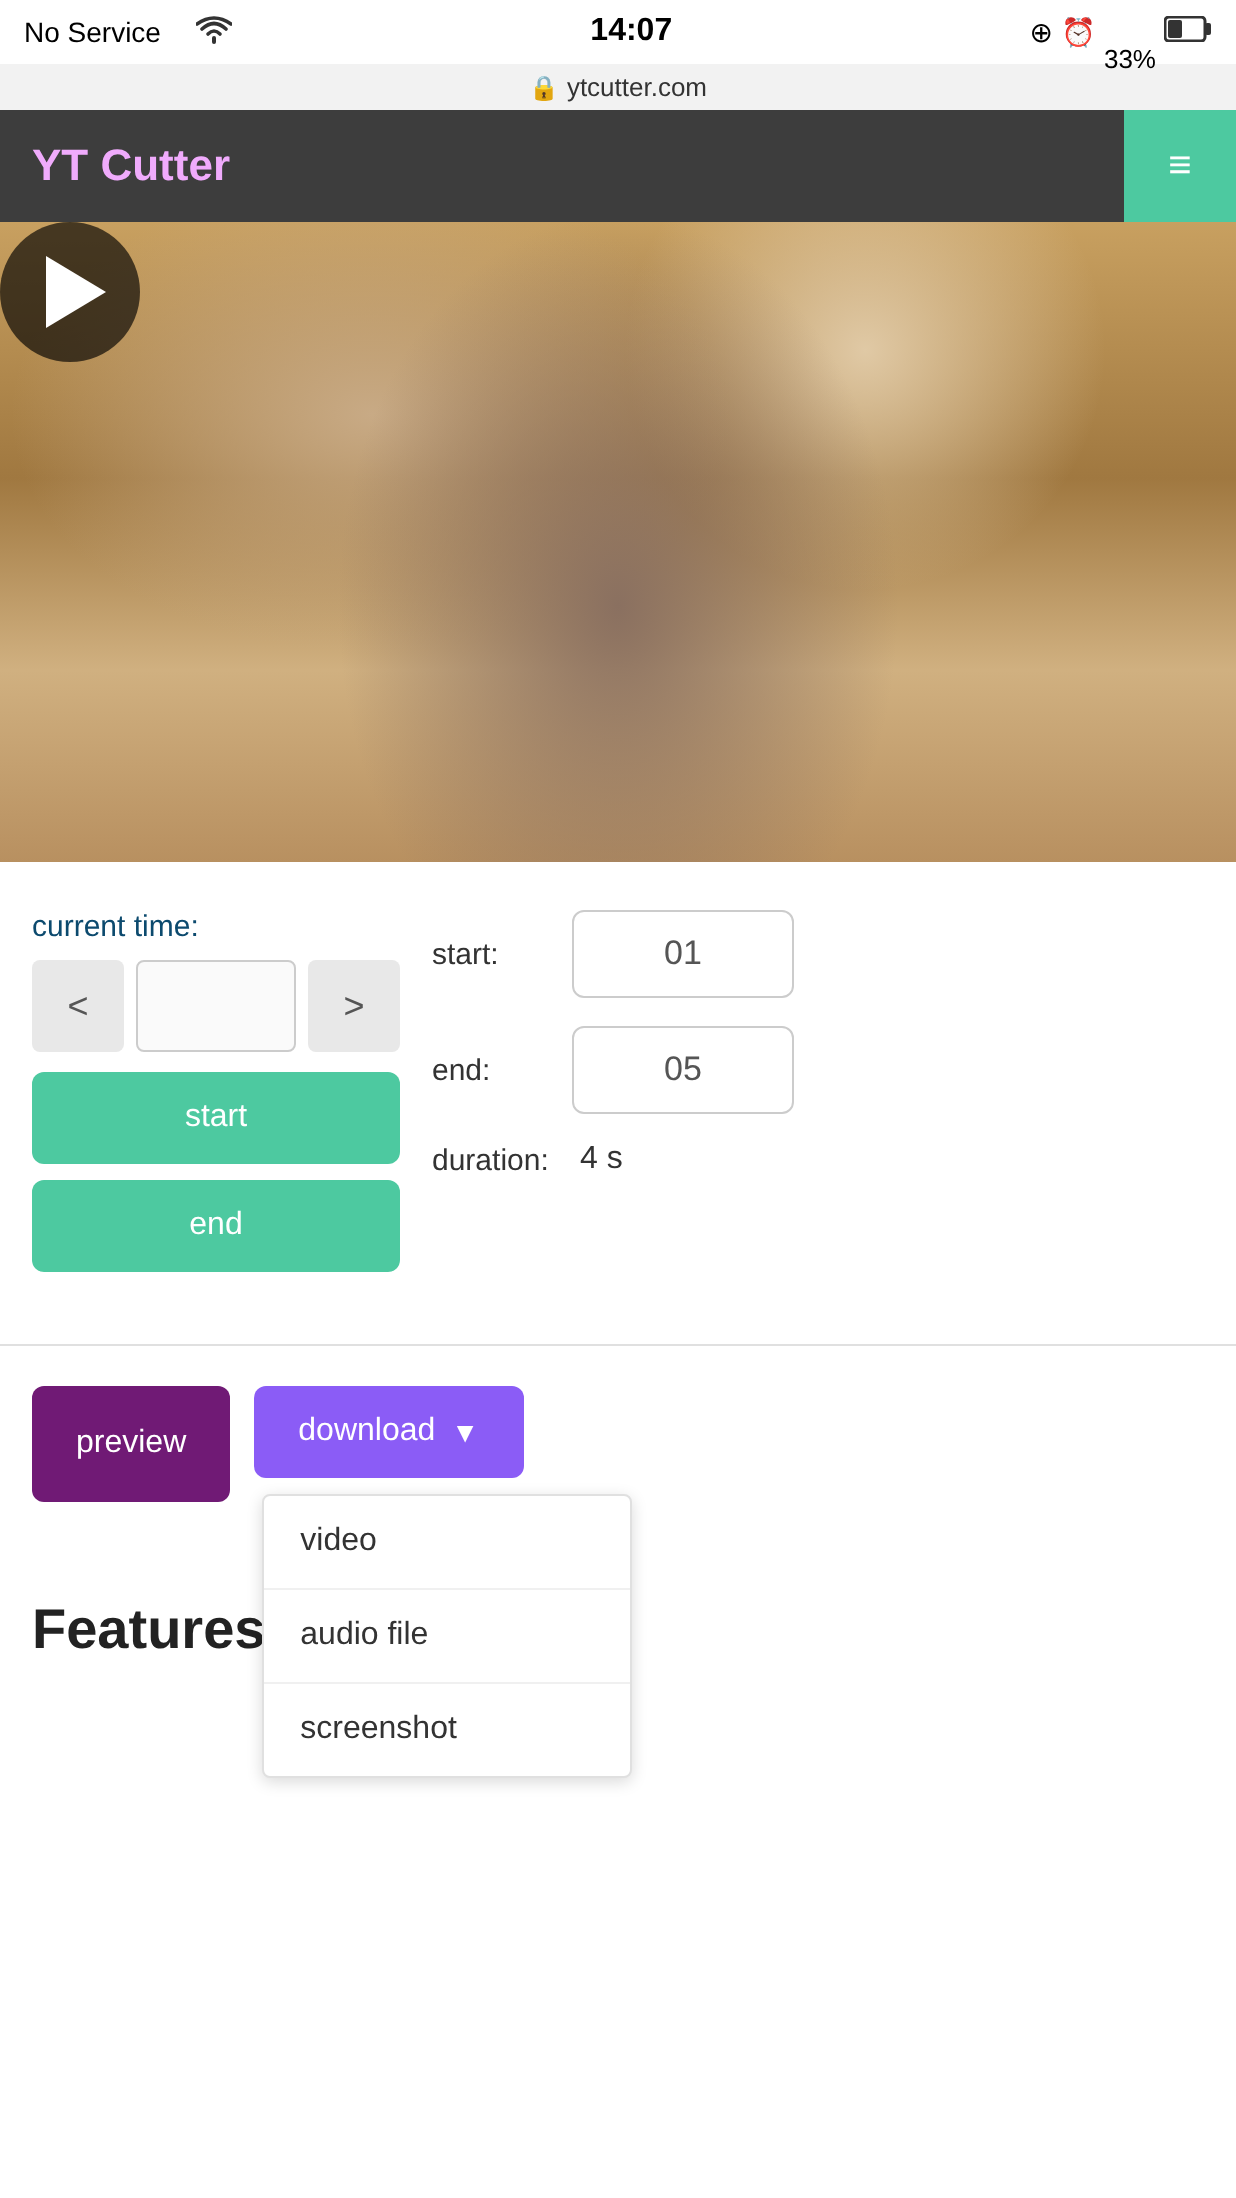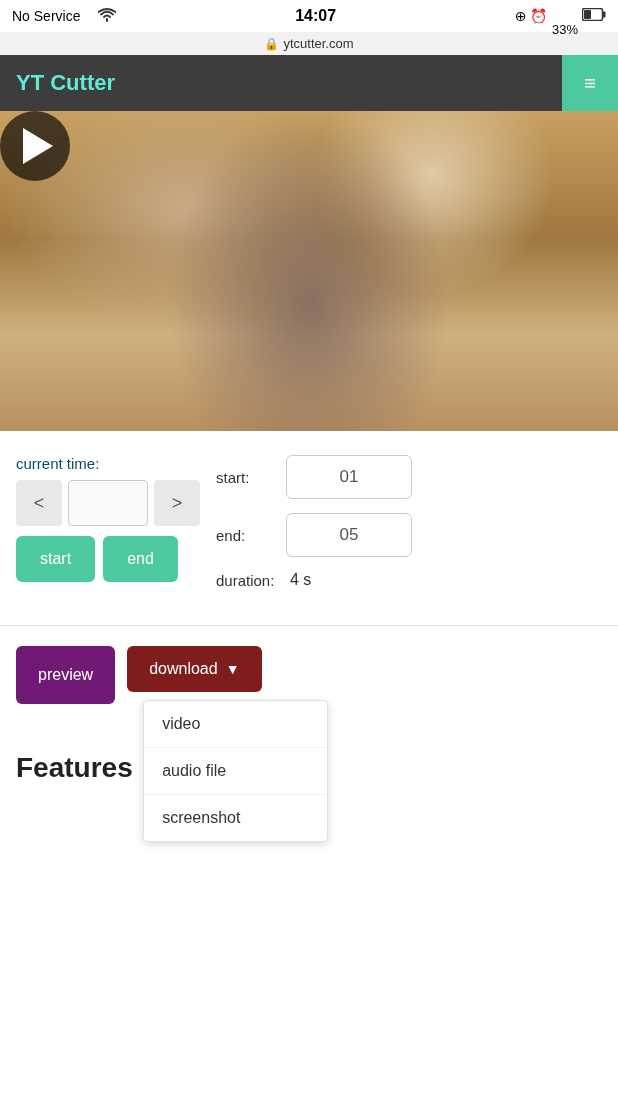--- a/index.html
+++ b/index.html
@@ -44,21 +44,21 @@
     
     .app-header {
       background: #3d3d3d;
       display: flex;
       justify-content: space-between;
       align-items: center;
       padding: 0 16px;
       height: 56px;
     }
     .app-title {
-      color: #5eead4;
+      color: #f0abfc;
       font-size: 22px;
       font-weight: 600;
     }
     .menu-button {
       background: #4dc9a0;
       border: none;
       color: #fff;
       font-size: 20px;
       width: 56px;
       height: 56px;
@@ -153,20 +153,21 @@
       height: 46px;
       border: 1px solid #ccc;
       border-radius: 4px;
       text-align: center;
       font-size: 16px;
       background: #fafafa;
     }
     .start-end-btns {
       display: flex;
       gap: 8px;
+      flex-direction: column;
     }
     .teal-btn {
       background: #4dc9a0;
       color: #fff;
       border: none;
       border-radius: 6px;
       padding: 14px 24px;
       font-size: 16px;
       cursor: pointer;
       font-weight: 500;
@@ -177,21 +178,21 @@
       display: flex;
       align-items: center;
       margin-bottom: 14px;
     }
     .field-label {
       font-size: 15px;
       color: #333;
       width: 70px;
     }
     .field-input {
-      width: 126px;
+      width: 111px;
       height: 44px;
       border: 1.5px solid #ccc;
       border-radius: 6px;
       text-align: center;
       font-size: 17px;
       color: #555;
       background: #fff;
     }
     .duration-row {
       display: flex;
@@ -224,39 +225,39 @@
       border-radius: 6px;
       padding: 20px 22px;
       font-size: 16px;
       cursor: pointer;
       font-weight: 500;
     }
     .download-btn-wrap {
       position: relative;
     }
     .download-btn {
-      background: #7f1d1d;
+      background: #8b5cf6;
       color: #fff;
       border: none;
       border-radius: 6px;
       padding: 14px 22px;
       font-size: 16px;
       cursor: pointer;
       font-weight: 500;
       display: flex;
       align-items: center;
       gap: 8px;
     }
     .dropdown-arrow {
       font-size: 14px;
     }
     .dropdown-menu {
       position: absolute;
       top: 54px;
-      left: 16px;
+      left: 4px;
       background: #fff;
       border: 1px solid #e0e0e0;
       border-radius: 4px;
       box-shadow: 0 2px 8px rgba(0,0,0,0.15);
       width: 185px;
       z-index: 100;
     }
     .dropdown-item {
       padding: 14px 18px;
       font-size: 16px;

